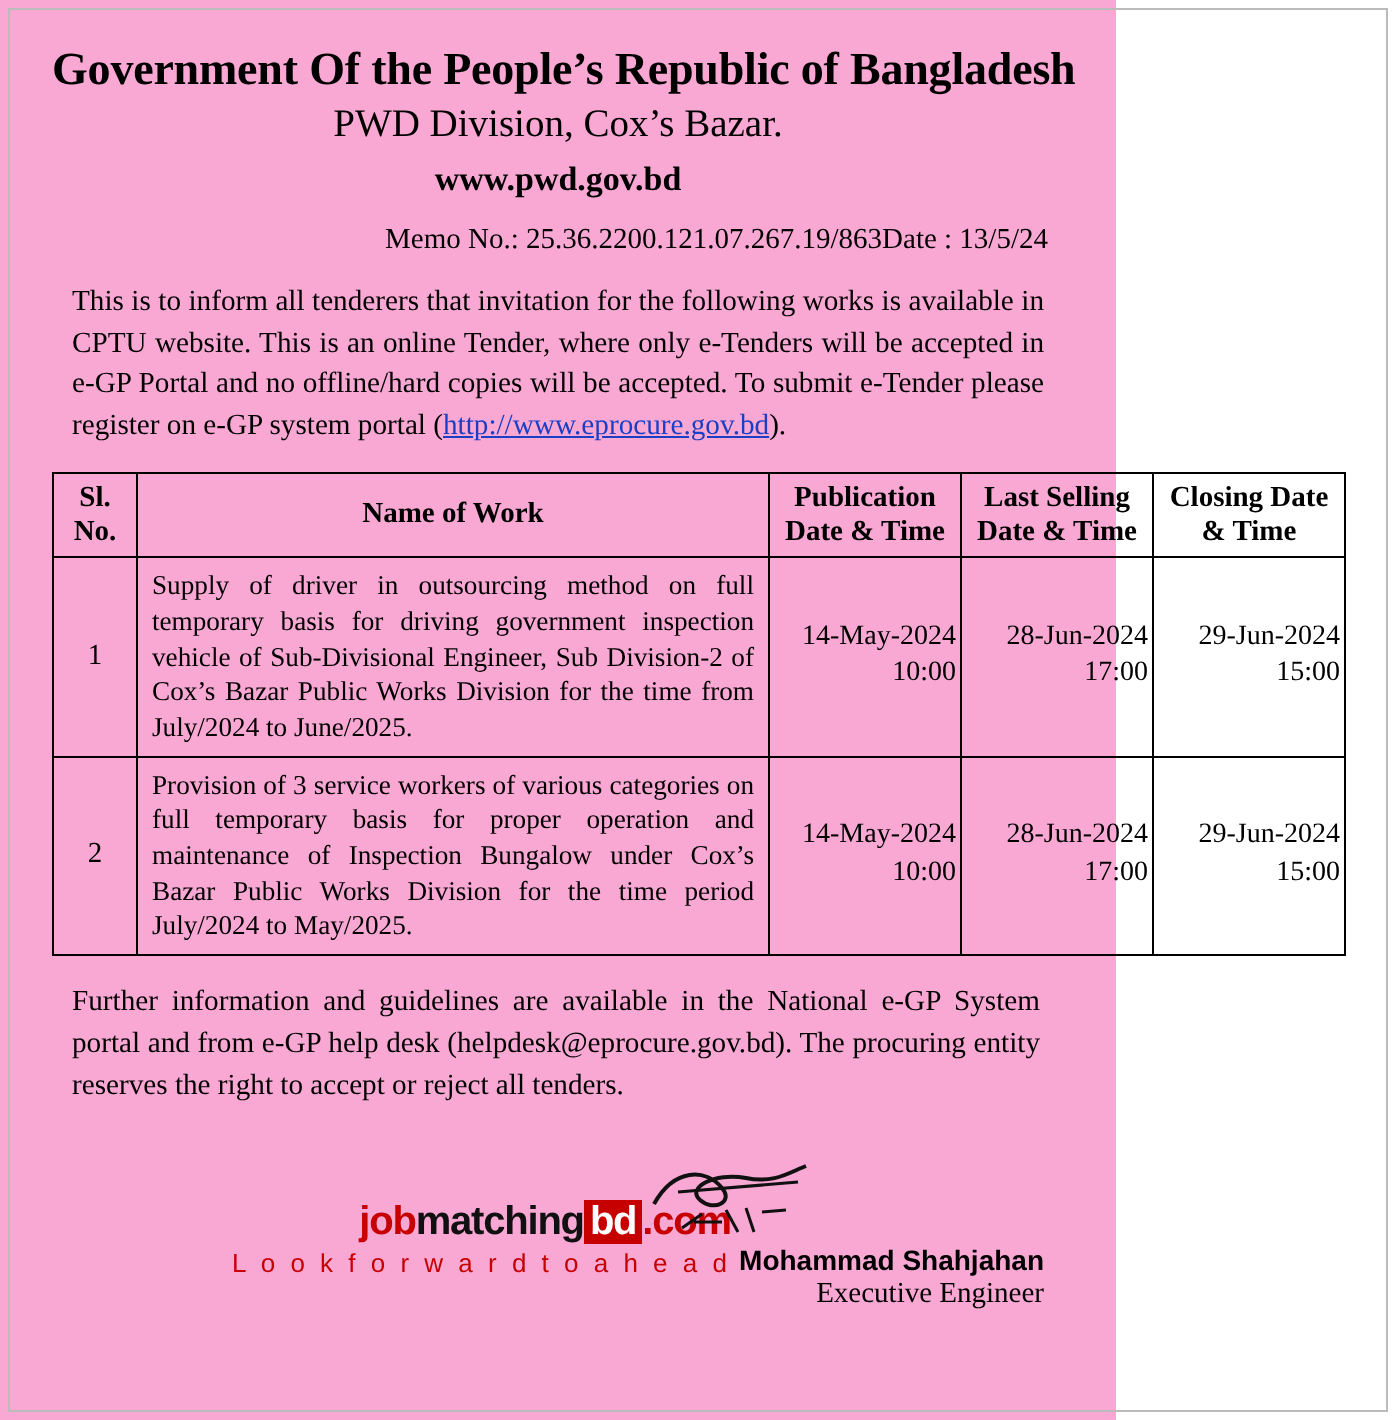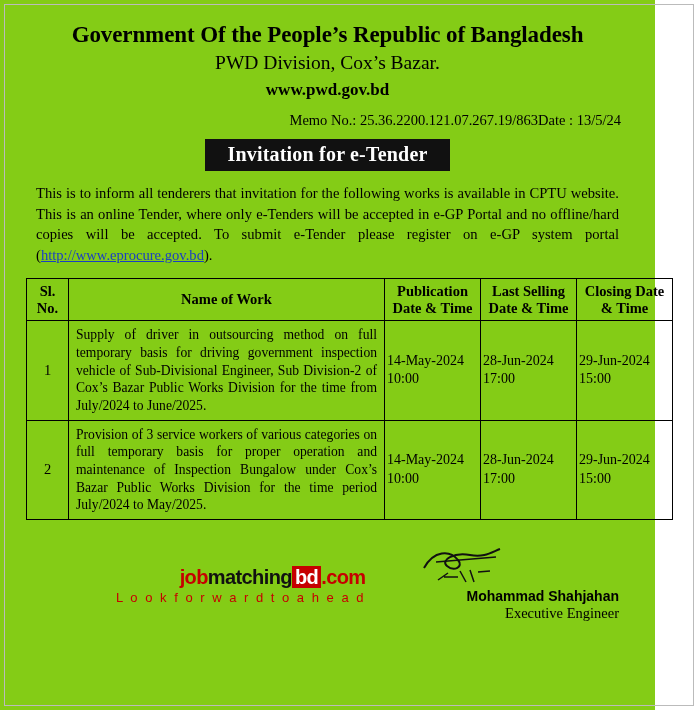--- a/index.html
+++ b/index.html
@@ -8,26 +8,26 @@
     background: #ffffff;
   }
   body {
     width: 698px;
     height: 710px;
     font-family: "Liberation Serif", serif;
     color: #000;
     position: relative;
   }
   .page {
-    width: 655px;
+    width: 558px;
     height: 710px;
     box-sizing: border-box;
     padding: 14px 26px 10px 26px;
     position: relative;
-    background: #84cc16;
+    background: #f9a8d4;
   }
   .border-frame {
     position: absolute;
     left: 4px; top: 4px;
     width: 690px; height: 702px;
     border: 1px solid #bbb;
     box-sizing: border-box;
     pointer-events: none;
   }
 
@@ -121,21 +121,21 @@
     font-size: 14.5px;
     width: 40px;
   }
   td.work {
     font-size: 13.6px;
     text-align: justify;
     line-height: 1.3;
     padding: 5px 7px 5px 7px;
   }
   td.dt {
-    text-align: left;
+    text-align: right;
     font-size: 14px;
     line-height: 1.35;
     padding: 4px 2px;
   }
   .col-sl { width: 42px; }
   .col-work { width: 316px; }
   .col-pub { width: 96px; }
   .col-last { width: 96px; }
   .col-close { width: 96px; }
 
@@ -214,23 +214,20 @@
     <div class="hdr-line1">Government Of the People’s Republic of Bangladesh</div>
     <div class="hdr-line3">PWD Division, Cox’s Bazar.</div>
     <div class="hdr-line5">www.pwd.gov.bd</div>
   </div>
 
   <div class="memo-row">
     <div>Memo No.: 25.36.2200.121.07.267.19/863</div>
     <div>Date : 13/5/24</div>
   </div>
 
-  <div class="banner-wrap">
-    <div class="banner">Invitation for e-Tender</div>
-  </div>
 
   <div class="intro">
     <span>This is to inform all tenderers that invitation for the following works is available in CPTU website. This is an online Tender, where only e-Tenders will be accepted in e-GP Portal and no offline/hard copies will be accepted. To submit e-Tender please register on e-GP system portal (</span><a class="link" href="#">http://www.eprocure.gov.bd</a><span>).</span>
   </div>
 
   <table class="tender">
     <colgroup>
       <col class="col-sl">
       <col class="col-work">
       <col class="col-pub">
@@ -287,20 +284,21 @@
           <div>17:00</div>
         </td>
         <td class="dt">
           <div>29-Jun-2024</div>
           <div>15:00</div>
         </td>
       </tr>
     </tbody>
   </table>
 
+  <div class="further">Further information and guidelines are available in the National e-GP System portal and from e-GP help desk (helpdesk@eprocure.gov.bd). The procuring entity reserves the right to accept or reject all tenders.</div>
 
   <div class="bottom">
 
     <div class="logo">
       <div class="logo-main"><span class="part-job">job</span><span class="part-matching">matching</span><span class="part-bd">bd</span><span class="part-job">.com</span></div>
       <div class="logo-sub">L o o k   f o r w a r d   t o   a h e a d</div>
     </div>
 
     <div class="sign-block">
       <div class="sig">

